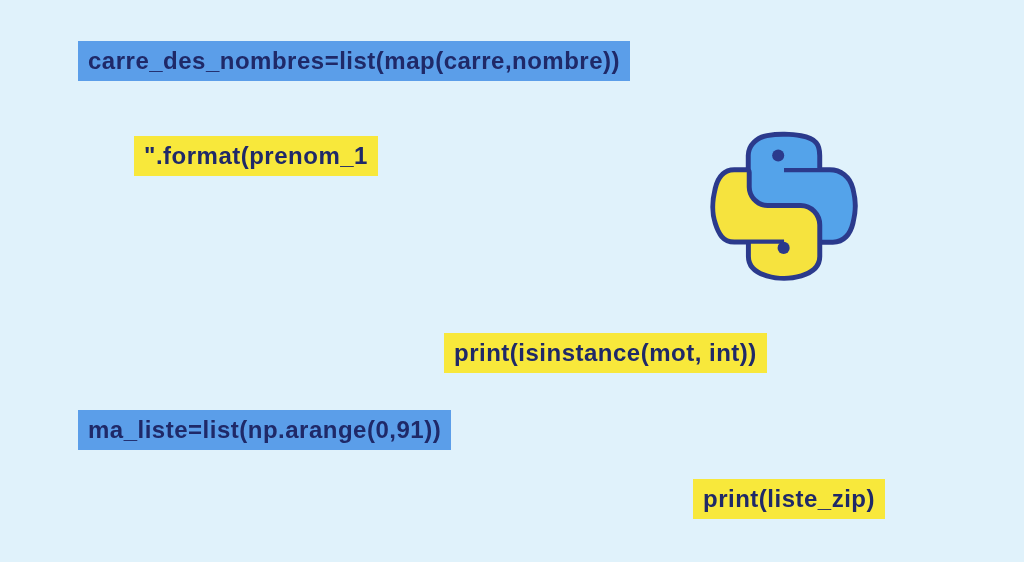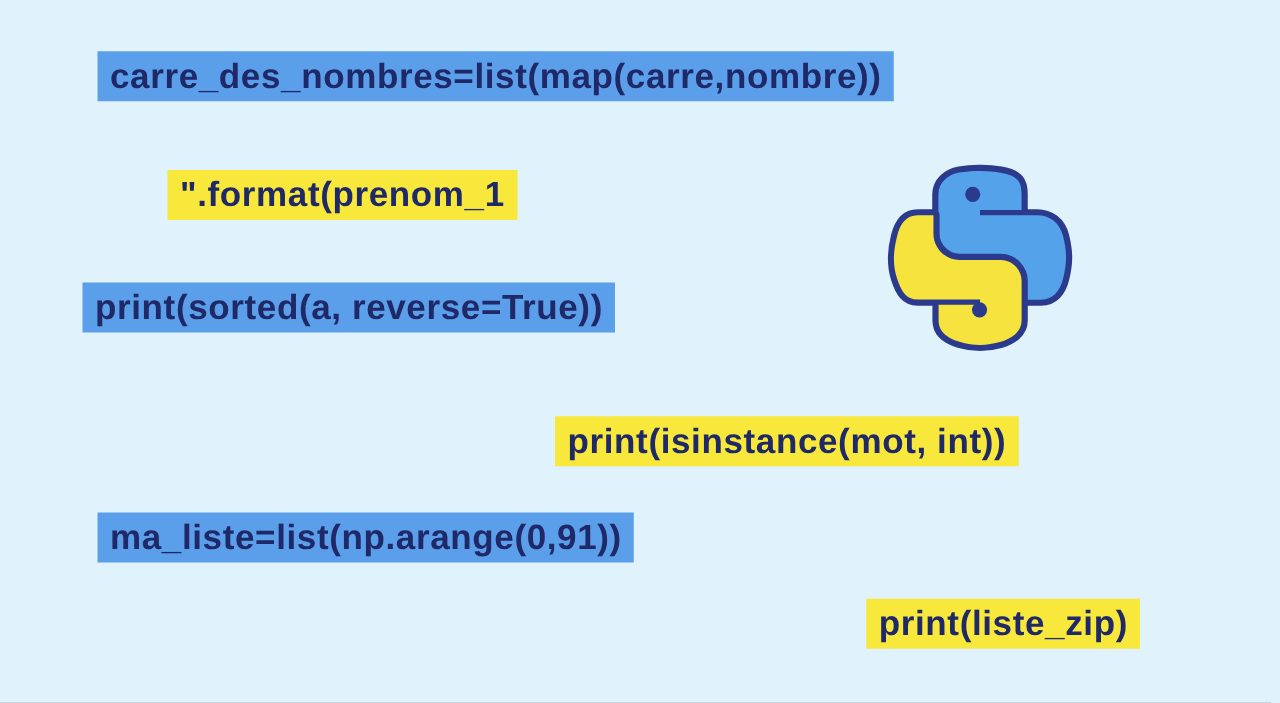--- a/index.html
+++ b/index.html
@@ -17,21 +17,21 @@
     position:relative;
     width:1024px;height:562px;
     margin:0 auto;
     background:var(--background);
     overflow:hidden;
     font-family:"Liberation Sans",sans-serif;
   }
   .snippet{
     position:absolute;
     font-weight:700;
-    font-size:28px;
+    font-size:24px;
     line-height:40px;
     letter-spacing:.5px;
     white-space:nowrap;
     color:var(--text);
     padding:0 10px;
   }
   .hl-blue{background:var(--blue-highlight);}
   .hl-yellow{background:var(--yellow-highlight);}
   .s1{left:78px;top:41px;}
   .s2{left:134px;top:136px;}
@@ -56,21 +56,20 @@
 </style>
 </head>
 <body>
 
 <div class="canvas">
 
   <div class="snippet hl-blue s1">carre_des_nombres=list(map(carre,nombre))</div>
 
   <div class="snippet hl-yellow s2">".format(prenom_1</div>
 
-  <div class="snippet hl-blue s3">print(sorted(a, reverse=True))</div>
 
   <div class="snippet hl-yellow s4">print(isinstance(mot, int))</div>
 
   <div class="snippet hl-blue s5">ma_liste=list(np.arange(0,91))</div>
 
   <div class="snippet hl-yellow s6">print(liste_zip)</div>
 
   <svg class="logo" viewBox="-6 -6 123 123" xmlns="http://www.w3.org/2000/svg" aria-hidden="true">
     <g transform="translate(111,0) scale(-1,1)">
       <path class="snake snake-blue" d="M54.92,0.3 C50.3,0.32 45.9,0.71 42.05,1.39 C30.66,3.4 28.59,7.61 28.59,15.36 L28.59,25.6 L55.48,25.6 L55.48,29 L28.59,29 L18.49,29 C10.68,29 3.83,33.7 1.69,42.63 C-0.78,52.87 -0.89,59.26 1.69,69.95 C3.6,77.91 8.16,83.58 15.97,83.58 L25.21,83.58 L25.21,71.31 C25.21,62.44 32.89,54.62 42.05,54.62 L68.91,54.62 C76.42,54.62 82.42,48.44 82.42,40.9 L82.42,15.36 C82.42,8.04 76.24,2.54 68.91,1.32 C64.26,0.55 59.46,0.2 54.92,0.3 Z"></path>

